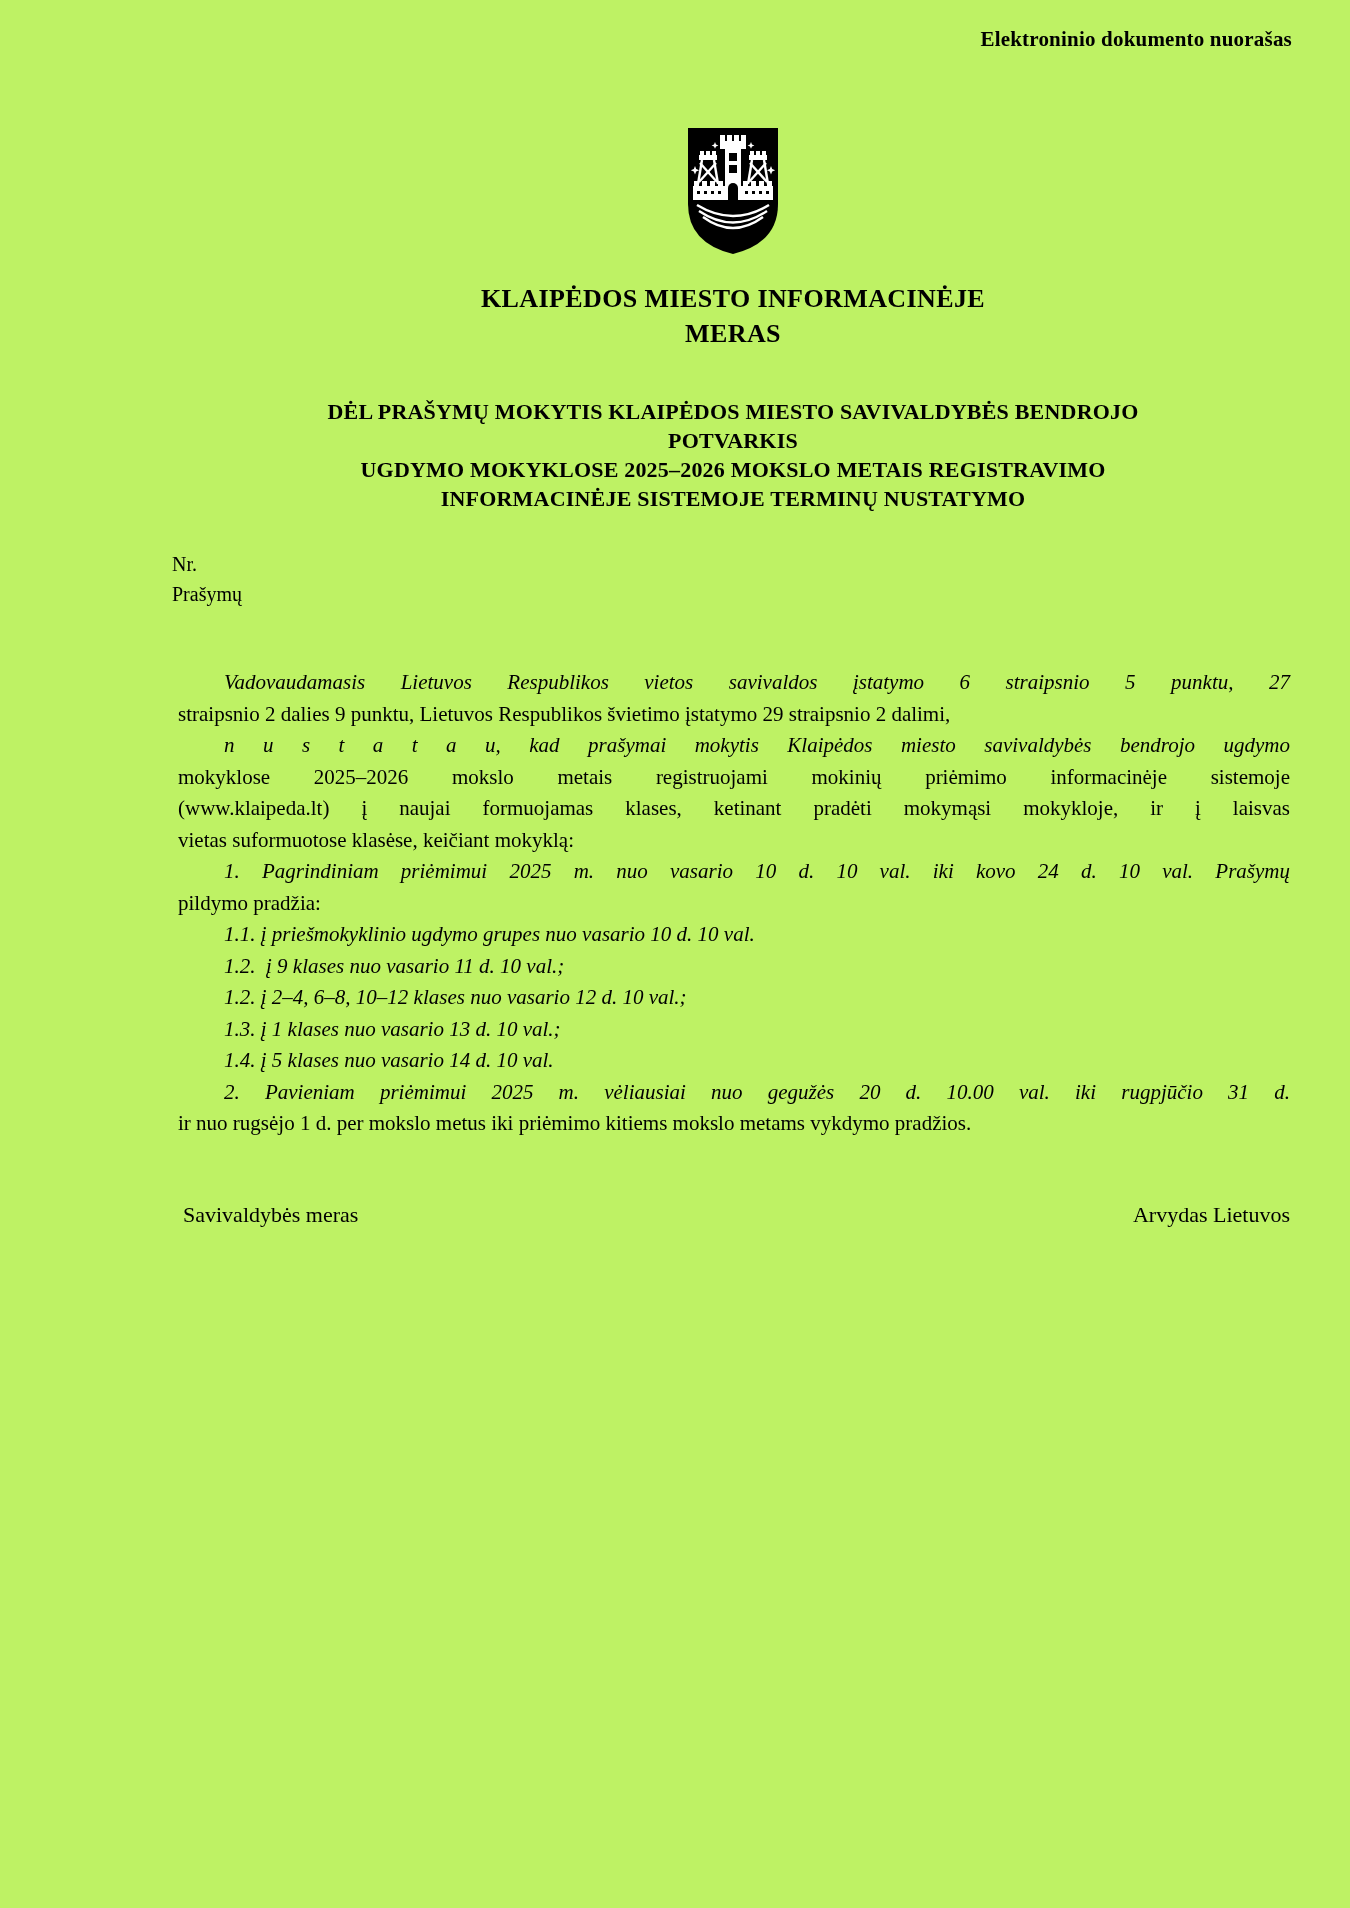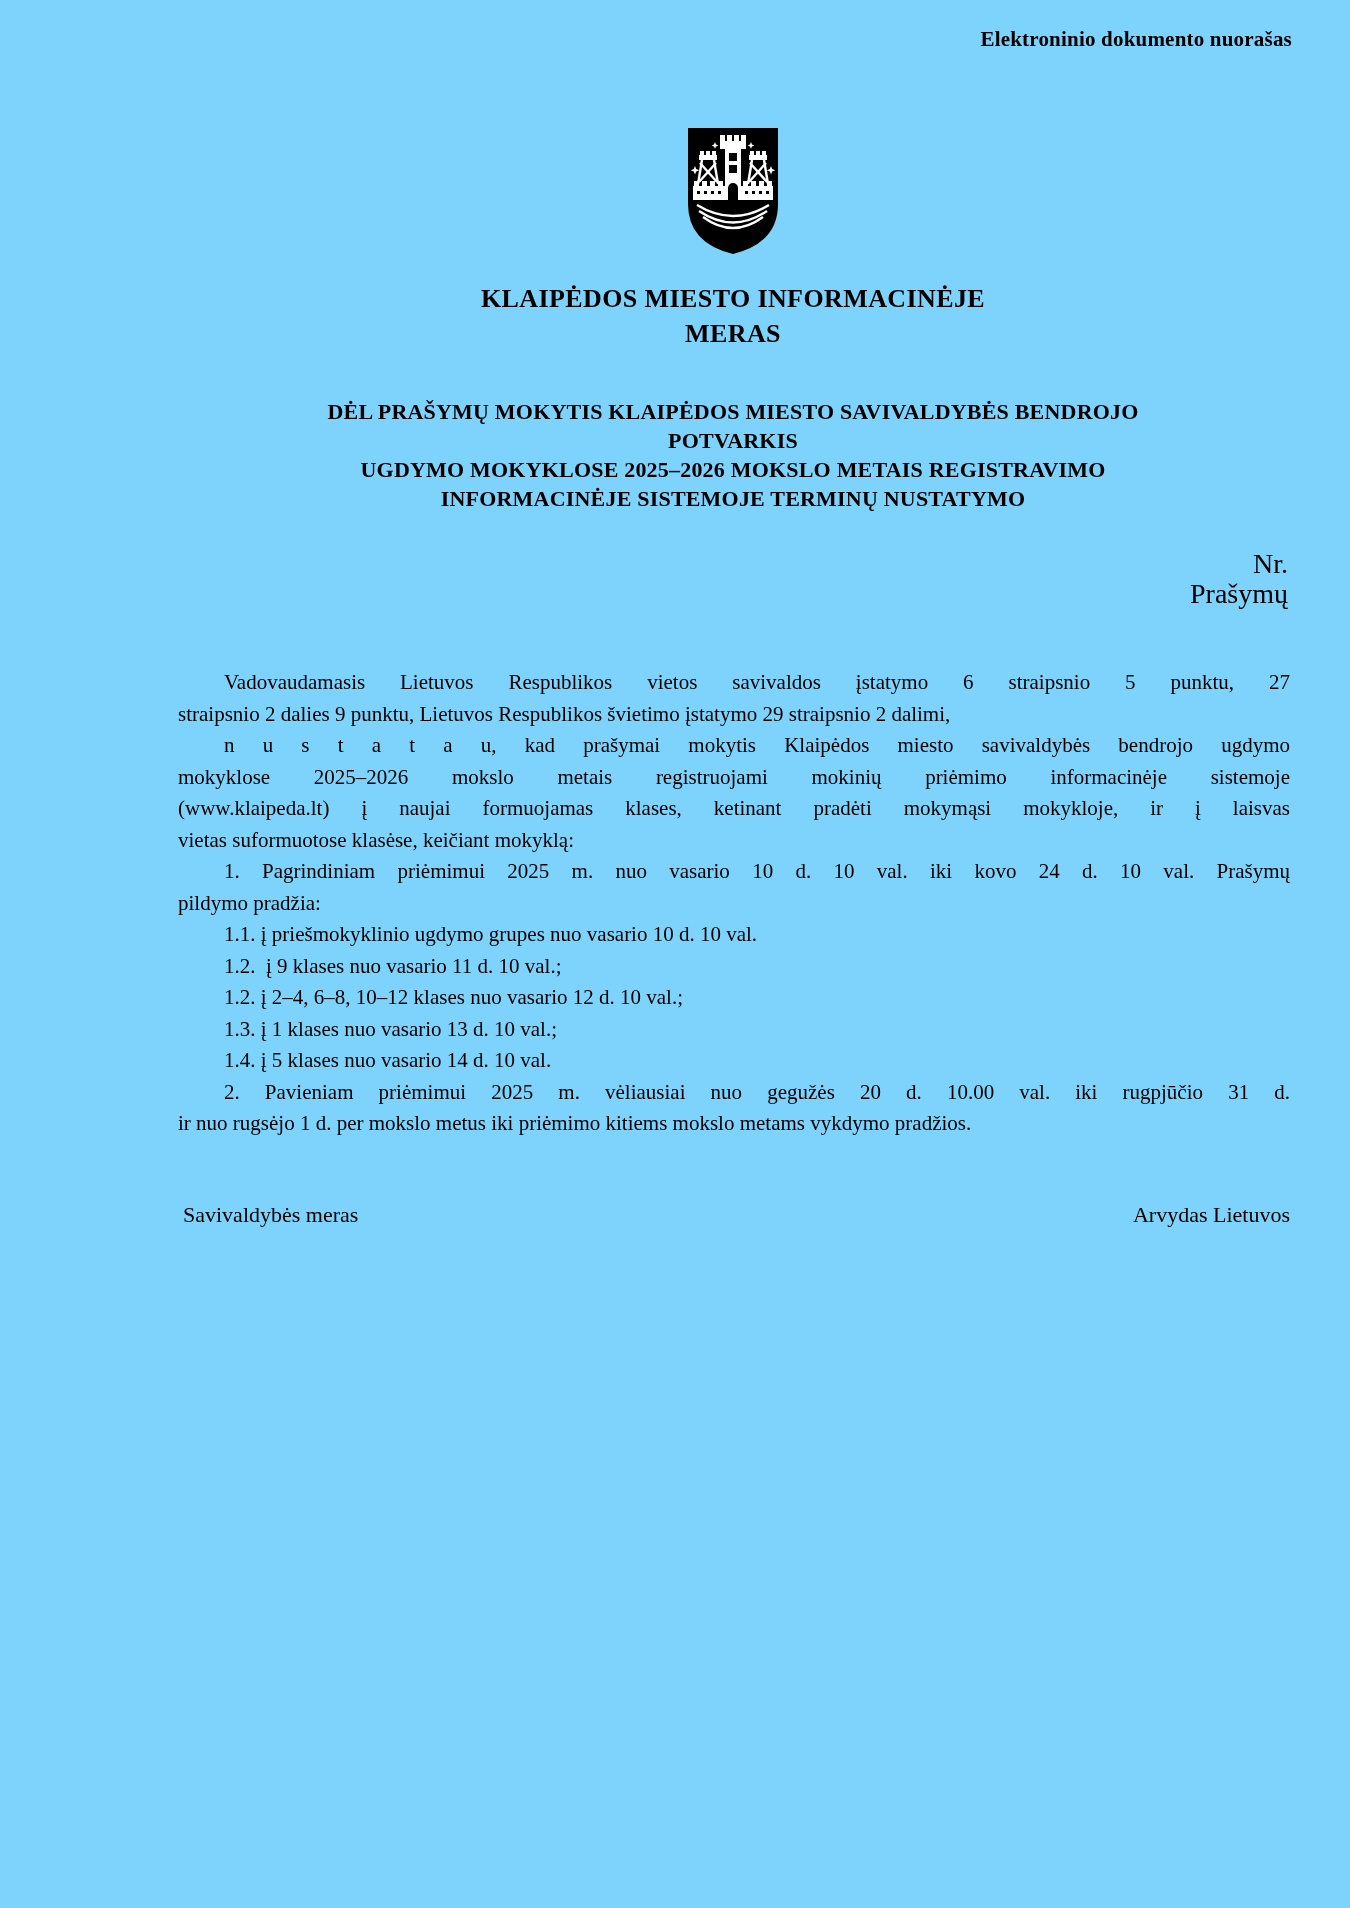--- a/index.html
+++ b/index.html
@@ -11,21 +11,21 @@
     width: 1350px;
     height: 1908px;
     position: relative;
     font-family: "Liberation Serif", "DejaVu Serif", serif;
     color: #000000;
     overflow: hidden;
   }
   .page {
     position: absolute;
     inset: 0;
-    background: #7dd3fc;
+    background: #bef264;
   }
   .copy-note {
     position: absolute;
     top: 27px;
     right: 58px;
     font-size: 21px;
     font-weight: bold;
     letter-spacing: 0.2px;
   }
   .emblem-wrap {
@@ -56,43 +56,44 @@
     width: 1186px;
     text-align: center;
     font-size: 22px;
     font-weight: bold;
     line-height: 29px;
     letter-spacing: 0.2px;
   }
   .ref-block {
     position: absolute;
     top: 549px;
-    left: 178px;
+    left: 172px;
     width: 1110px;
-    text-align: right;
-    font-size: 28px;
+    text-align: left;
+    font-size: 20px;
     line-height: 30px;
   }
   .body-block {
     position: absolute;
     top: 667px;
     left: 178px;
     width: 1112px;
     font-size: 21px;
     line-height: 31.5px;
   }
   .line {
     text-align: justify;
     text-align-last: justify;
   }
   .line.last {
     text-align-last: left;
   }
   .line.indent {
     text-indent: 46px;
+    font-style: italic;
   }
   .signature-row {
     position: absolute;
     top: 1202px;
     left: 178px;
     width: 1112px;
     display: flex;
     justify-content: space-between;
     font-size: 22px;
   }

